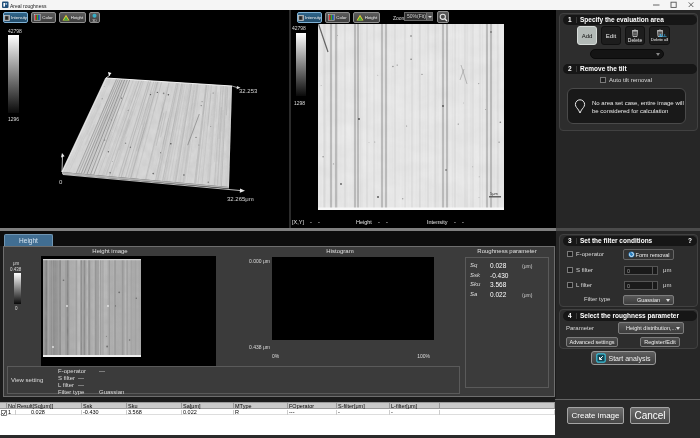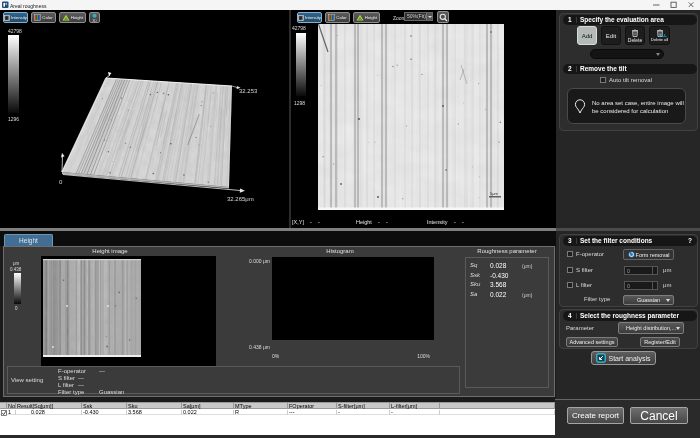--- a/index.html
+++ b/index.html
@@ -687,13 +687,13 @@
 <div style="position:absolute;left:337px;width:53px;height:5px;border-right:1px solid #ccc;font-size:5.5px;line-height:5px;color:#000;padding-left:1px;overflow:hidden;white-space:nowrap">-</div>
 <div style="position:absolute;left:390px;width:50px;height:5px;border-right:1px solid #ccc;font-size:5.5px;line-height:5px;color:#000;padding-left:1px;overflow:hidden;white-space:nowrap">-</div>
 <div style="position:absolute;left:440px;width:115px;height:5px;border-right:1px solid #ccc;font-size:5.5px;line-height:5px;color:#000;padding-left:1px;overflow:hidden;white-space:nowrap"></div>
 <svg width="6" height="6" style="position:absolute;left:1px;top:0px">
       <rect x="0.5" y="0.5" width="5" height="5" fill="#fff" stroke="#666" stroke-width="0.8"></rect>
       <path d="M1.2,3 l1.5,1.6 l2.2,-3.4" fill="none" stroke="#333" stroke-width="0.9"></path>
     </svg>
 </div>
 <div class="abs" style="left:0;top:435px;width:555px;height:3px;background:#2a2a2a"></div>
 <div class="abs" style="left:555px;top:399px;width:145px;height:39px;background:#2a2a2a;border-top:1px solid #666"></div>
-<div class="abs" style="left:567px;top:407px;width:57px;height:17px;background:linear-gradient(#6e6e6e,#474747);border:1px solid #a5a5a5;border-radius:2px;color:#fff;font-size:8px;display:flex;align-items:center;justify-content:center">Create report</div>
-<div class="abs" style="left:630px;top:407px;width:58px;height:17px;background:linear-gradient(#6e6e6e,#474747);border:1px solid #a5a5a5;border-radius:2px;color:#fff;font-size:12px;display:flex;align-items:center;justify-content:center">Cancel</div>
+<div class="abs" style="left:567px;top:407px;width:57px;height:17px;background:linear-gradient(#6e6e6e,#474747);border:1px solid #a5a5a5;border-radius:2px;color:#fff;font-size:8px;display:flex;align-items:center;justify-content:center">Create image</div>
+<div class="abs" style="left:630px;top:407px;width:40px;height:17px;background:linear-gradient(#6e6e6e,#474747);border:1px solid #a5a5a5;border-radius:2px;color:#fff;font-size:10px;display:flex;align-items:center;justify-content:center">Cancel</div>
 </body></html>

